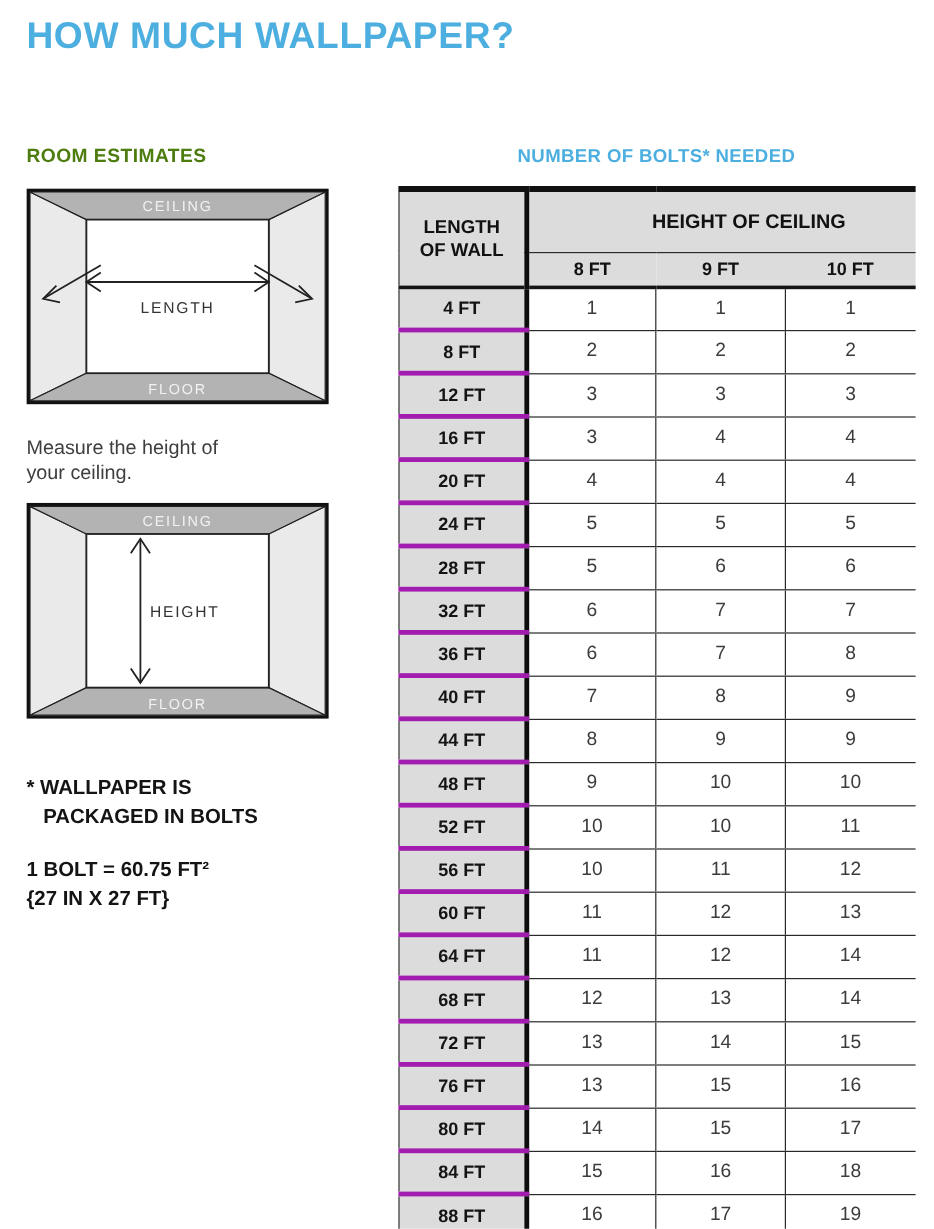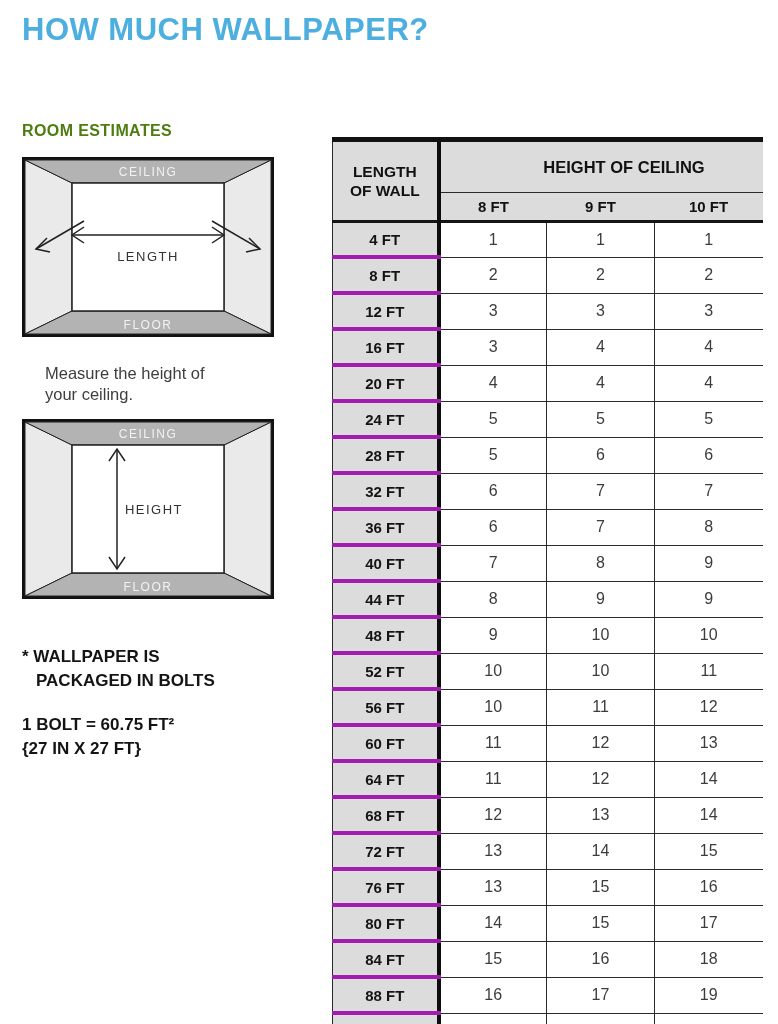--- a/index.html
+++ b/index.html
@@ -16,21 +16,21 @@
   .left-col{position:absolute;left:22px;top:122px;width:286px;}
   .section-title{
     margin:0;font-size:16px;font-weight:bold;letter-spacing:.4px;color:#4d7c0f;
   }
   .para{
     margin:15px 0 0 0;font-size:16.5px;line-height:1.28;color:#3e3e3e;
     white-space:pre-line;
   }
   .diagram{display:block;margin-top:17px;}
   .diagram.second{margin-top:14px;}
-  .para.gap{margin-top:26px;margin-left:23px;}
+  .para.gap{margin-top:26px;}
   .footnote{
     margin:46px 0 0 0;font-size:17px;font-weight:bold;color:#141414;
     line-height:1.4;white-space:pre-line;padding-left:14px;text-indent:-14px;
   }
   .bolt-info{
     margin:20px 0 0 0;font-size:17px;font-weight:bold;color:#141414;
     line-height:1.4;white-space:pre-line;
   }
   svg text{font-family:"Liberation Sans","DejaVu Sans",sans-serif;}
   
@@ -125,20 +125,21 @@
 
 
   <p class="footnote">* WALLPAPER IS
 PACKAGED IN BOLTS</p>
 
   <p class="bolt-info">1 BOLT = 60.75 FT²
 {27 IN X 27 FT}</p>
 </div>
 
 <div class="right-col">
+  <h2 class="table-title">NUMBER OF BOLTS* NEEDED</h2>
 
   <table class="bolts-table">
     <colgroup>
       <col class="c0">
         <col class="c1">
         <col class="c2">
         <col class="c3">
     </colgroup>
     <thead>
       <tr>

